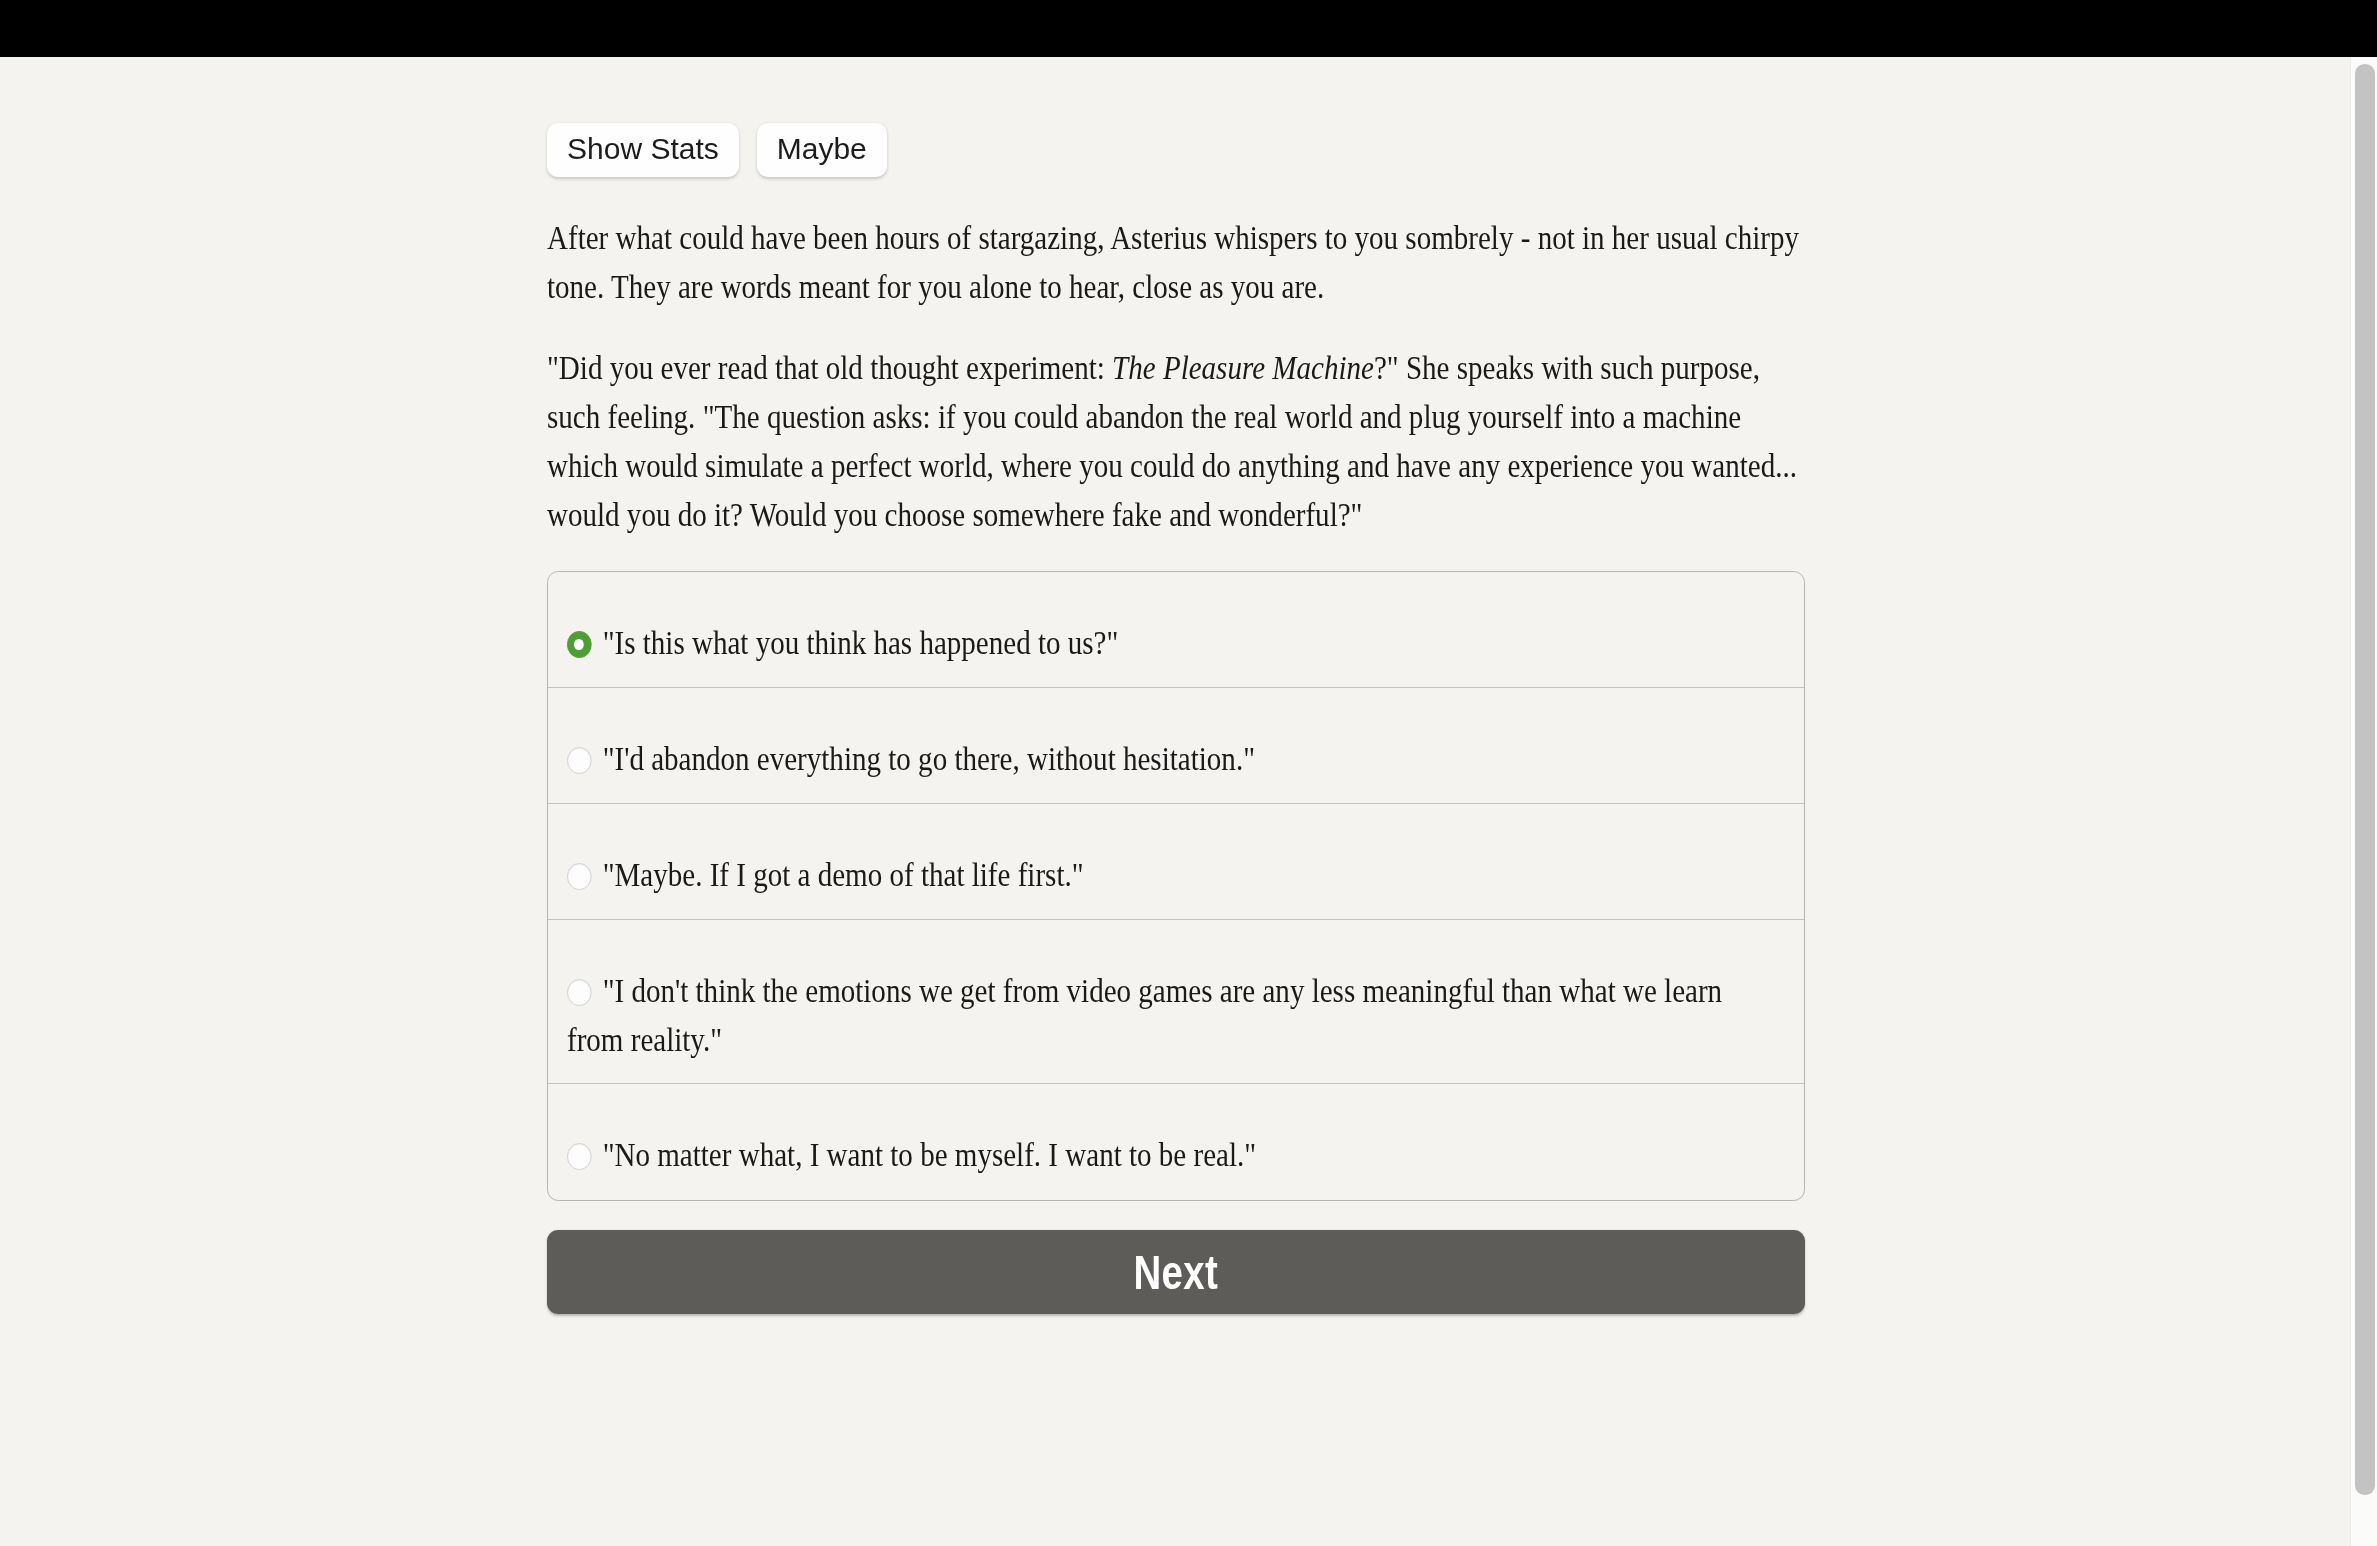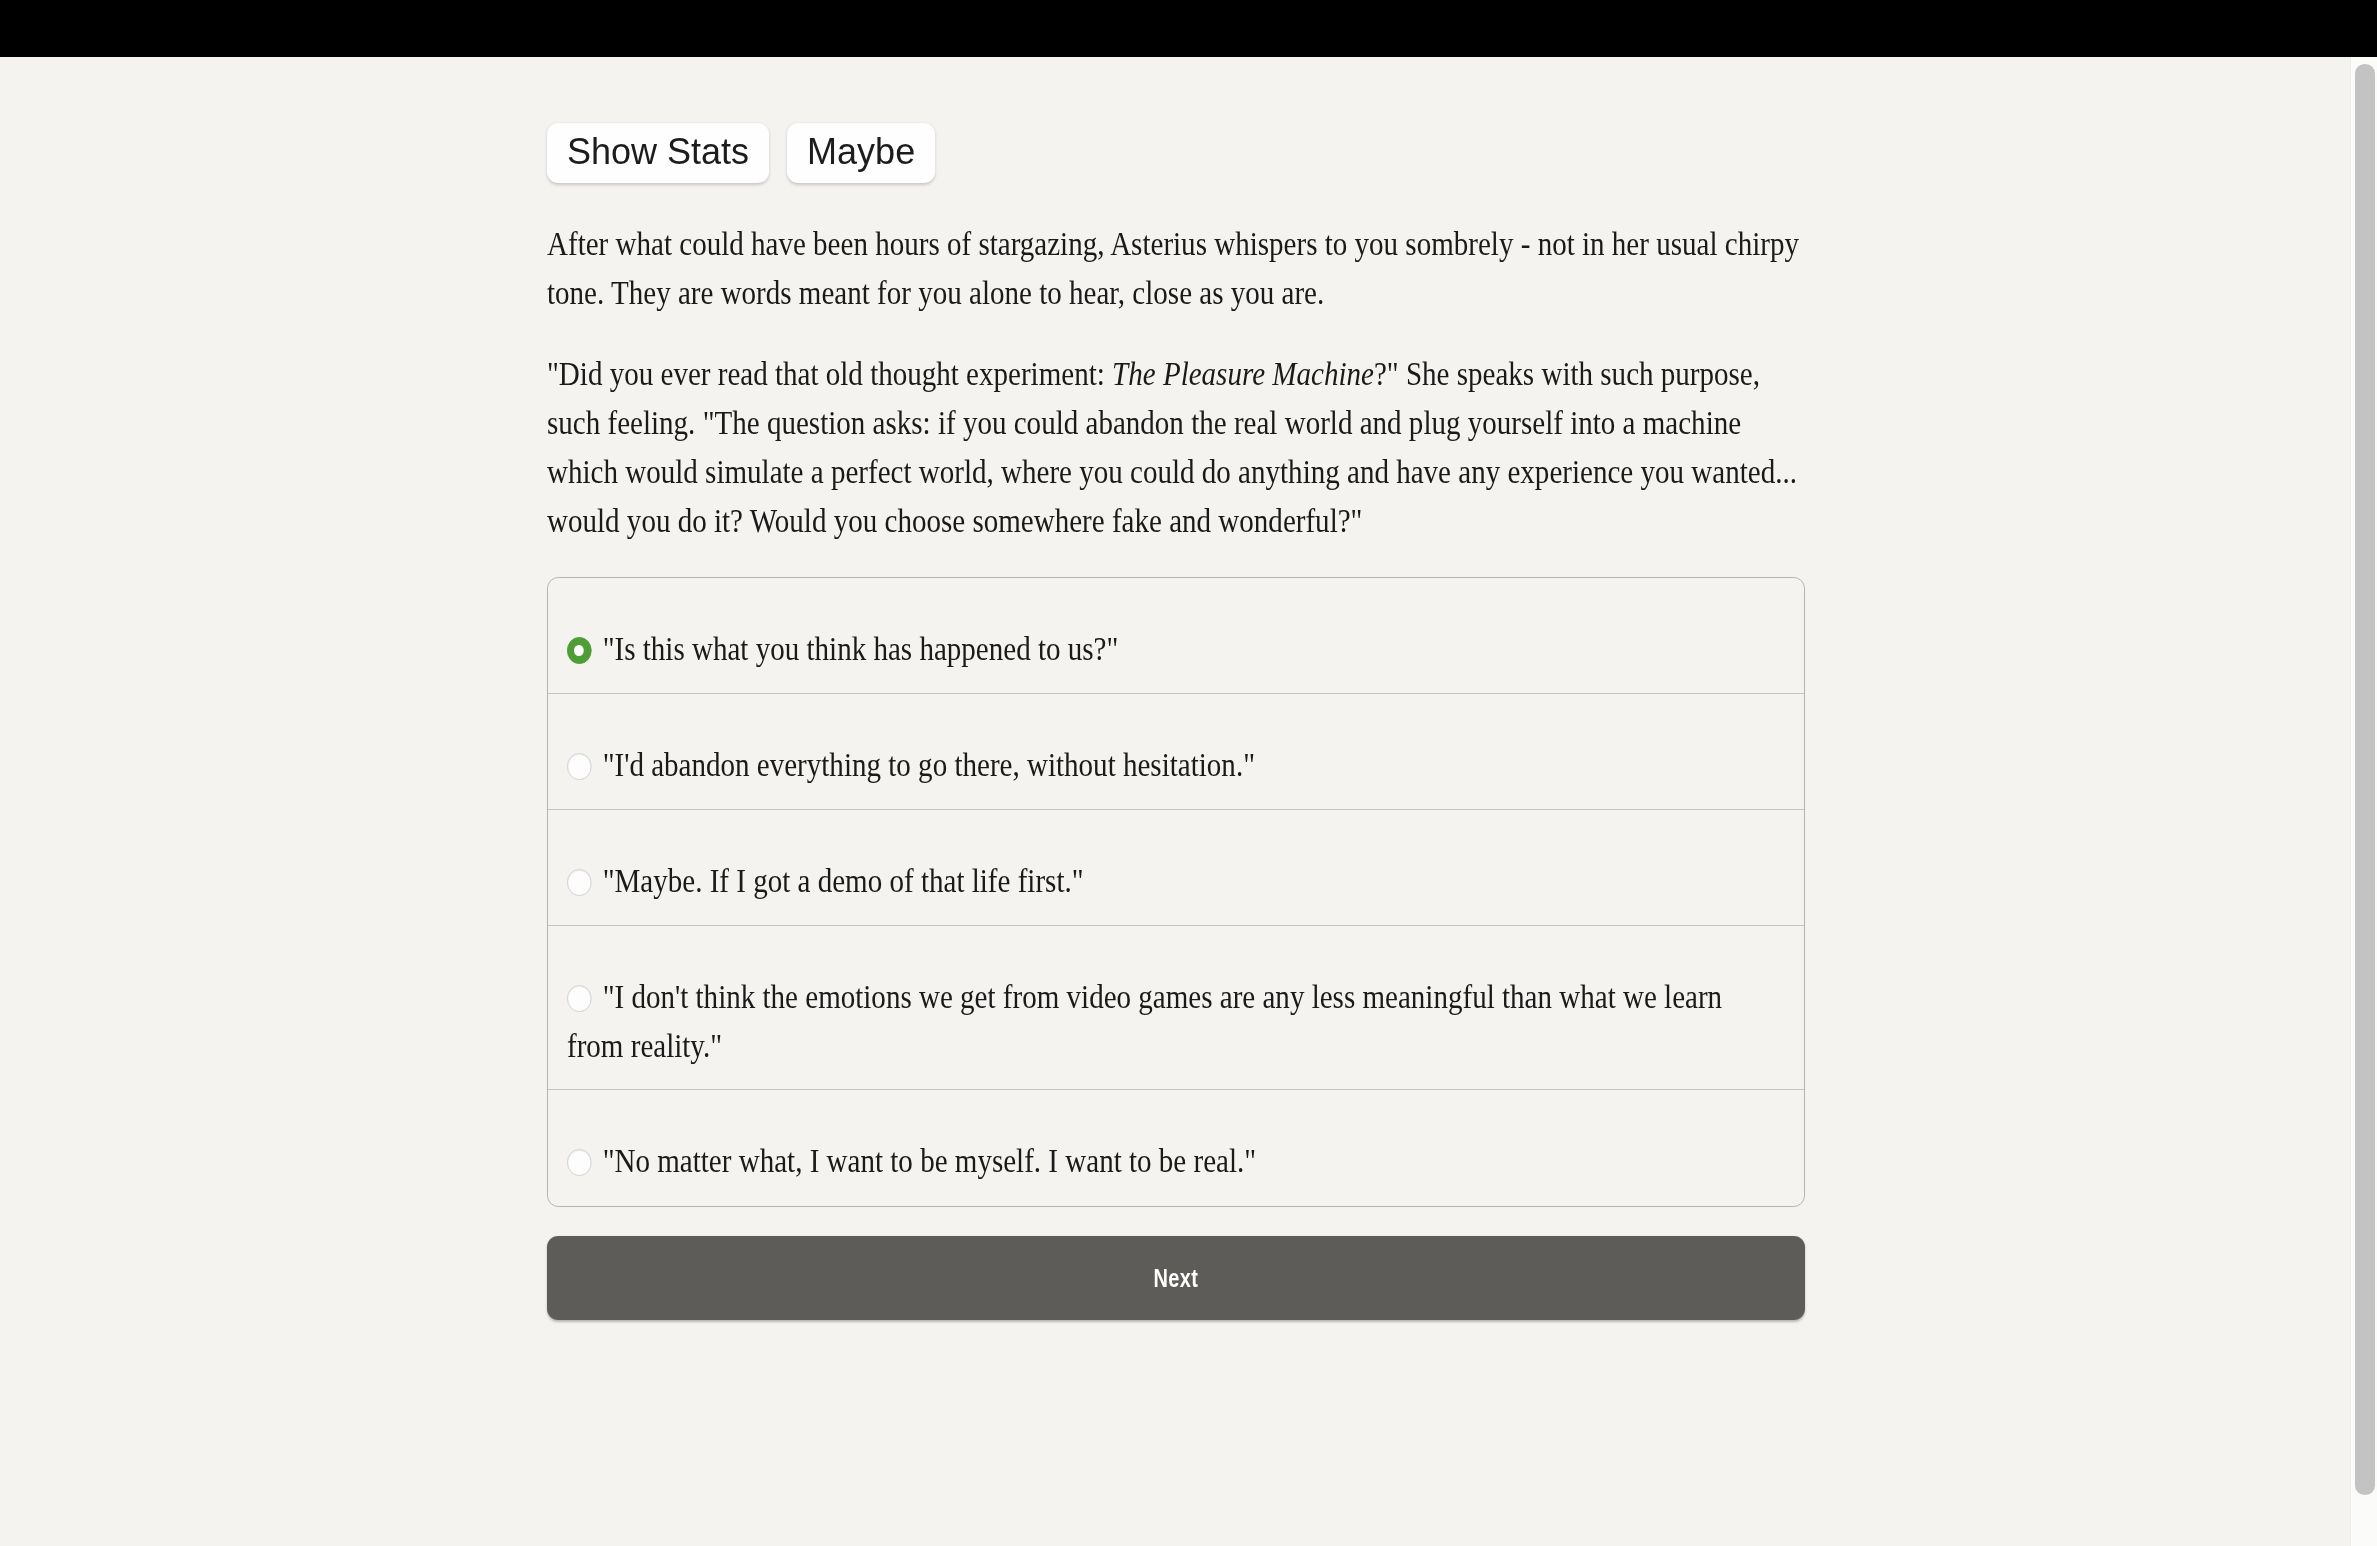--- a/index.html
+++ b/index.html
@@ -47,21 +47,21 @@
     gap: 18px;
     padding-top: 66px;
   }
 
   .tool-btn {
     background: #fefefe;
     border: none;
     border-radius: 11.3px;
     padding: 11.3px 20px 13px 20px;
     font-family: "Liberation Sans", sans-serif;
-    font-size: 36px;
+    font-size: 30px;
     line-height: 1;
     color: #1c1c1c;
     box-shadow: 0 1.6px 3.2px rgba(0,0,0,0.18);
     cursor: pointer;
   }
 
   
   .story {
     margin-top: 37px;
     width: 1270px;
@@ -153,21 +153,21 @@
     display: block;
     margin-top: 29px;
     width: 1258px;
     height: 84px;
     background: #5d5c58;
     border: none;
     border-radius: 11.3px;
     color: #ffffff;
     font-family: "Liberation Sans", sans-serif;
     font-weight: bold;
-    font-size: 25px;
+    font-size: 48px;
     letter-spacing: 0.4px;
     cursor: pointer;
     box-shadow: 0 1.6px 2.4px rgba(0,0,0,0.25);
   }
 
   .next-btn span {
     display: inline-block;
     transform: scaleX(0.80);
   }
 

